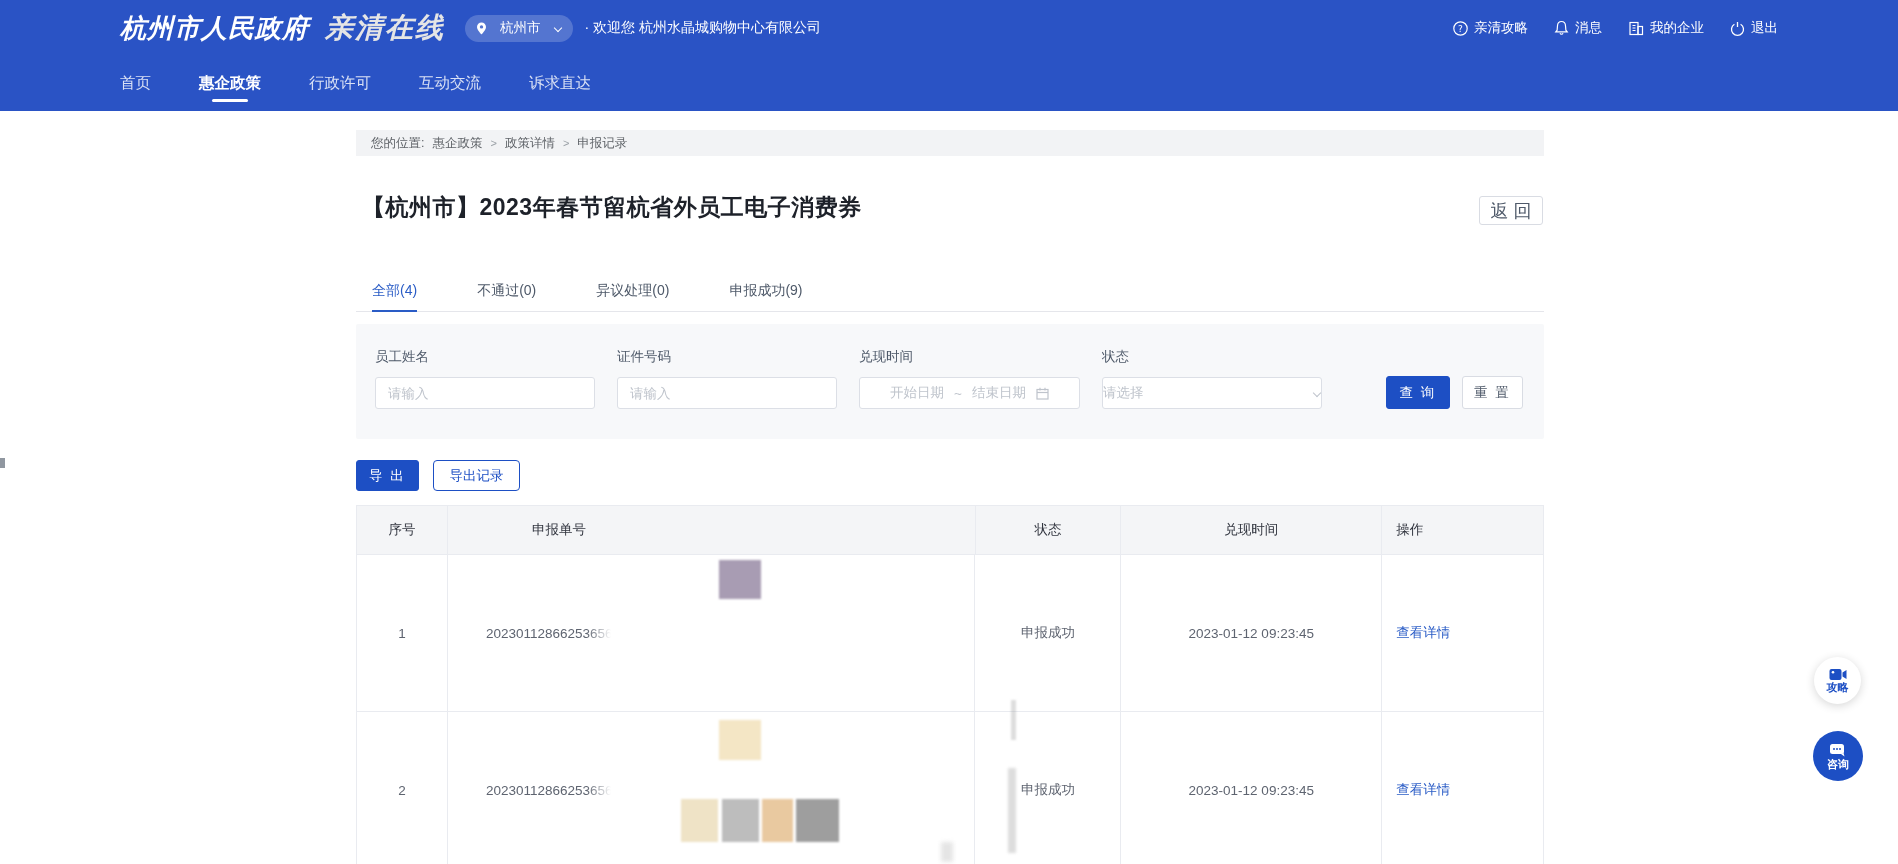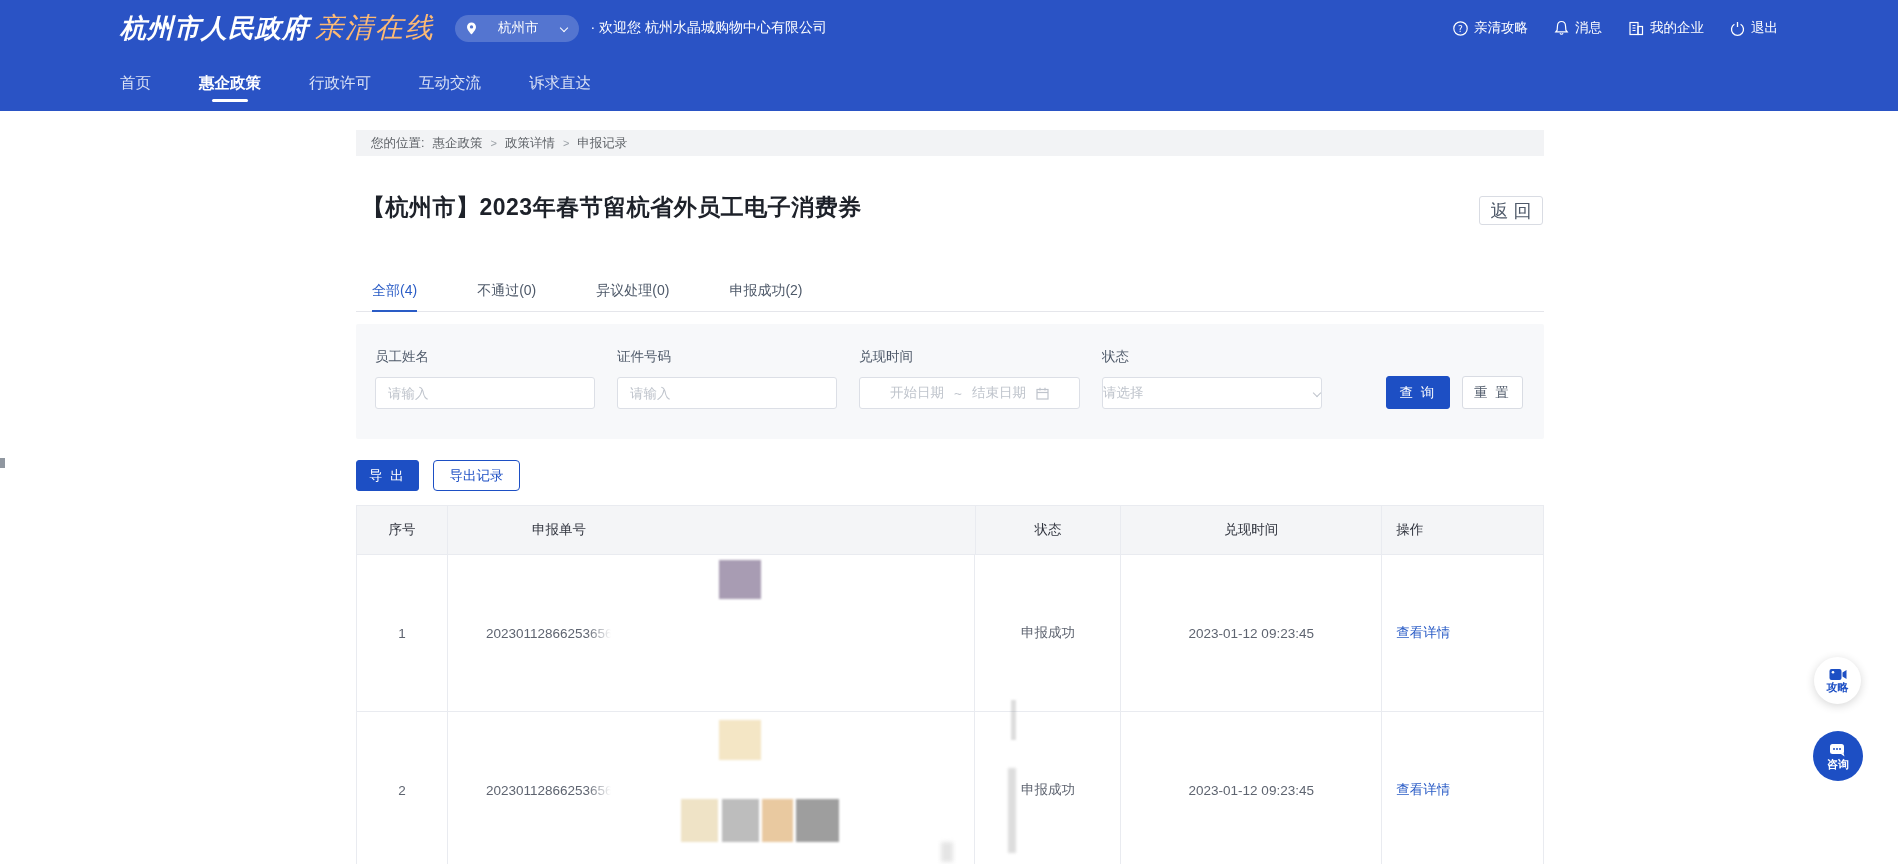--- a/index.html
+++ b/index.html
@@ -3,22 +3,22 @@
 <meta charset="utf-8">
 <style>
   * { margin:0; padding:0; box-sizing:border-box; }
   html,body { width:1898px; height:864px; overflow:hidden; }
   body { font-family:"Liberation Sans","DejaVu Sans",sans-serif; background:#fff; position:relative; color:#333; }
 
   
   .topbar { position:absolute; left:0; top:0; width:1898px; height:56px; background:#2a53c5; display:flex; align-items:center; padding:15px 120px; }
   .logo-wrap { display:flex; align-items:baseline; white-space:nowrap; }
   .logo-gov { color:#fff; font-size:26px; font-weight:bold; font-style:italic; letter-spacing:1px; }
-  .logo-brand { color:#fdba74; font-size:28px; font-weight:normal; font-style:italic; margin-left:6px; letter-spacing:2px; }
-  .city-badge { margin-left:20px; height:27px; border-radius:14px; background:rgba(255,255,255,.2); display:flex; align-items:center; gap:21px; padding:0 11px; color:#fff; font-size:13.5px; cursor:pointer; }
+  .logo-brand { color:#e5e5e5; font-size:28px; font-weight:bold; font-style:italic; margin-left:16px; letter-spacing:2px; }
+  .city-badge { margin-left:20px; height:27px; border-radius:14px; background:rgba(255,255,255,.2); display:flex; align-items:center; gap:13px; padding:0 11px; color:#fff; font-size:13.5px; cursor:pointer; }
   .welcome { color:#fff; font-size:14px; margin-left:12px; white-space:nowrap; }
   .top-links { margin-left:auto; display:flex; align-items:center; gap:26px; }
   .top-link { display:flex; align-items:center; gap:6px; color:#fff; font-size:13.5px; cursor:pointer; white-space:nowrap; }
   .navbar { position:absolute; left:0; top:56px; width:1898px; height:55px; background:#2a53c5; display:flex; align-items:center; gap:48px; padding:0 120px; }
   .nav-item { color:rgba(255,255,255,.82); font-size:15.5px; cursor:pointer; position:relative; height:100%; display:flex; align-items:center;text-align:center; }
   .nav-item.active { color:#fff; font-weight:bold; }
   .nav-item.active::after { content:""; position:absolute; left:50%; transform:translateX(-50%); bottom:9px; width:36px; height:3px; background:#fff; border-radius:2px; }
 
   
   .chev { width:8px; height:8px; display:inline-block; position:relative; }
@@ -159,21 +159,21 @@
     <span>申报记录</span>
   </div>
 
   <div class="page-title">【杭州市】2023年春节留杭省外员工电子消费券</div>
   <div class="back-btn">返 回</div>
 
   <div class="tabs">
     <div class="tab active">全部(4)</div>
     <div class="tab">不通过(0)</div>
     <div class="tab">异议处理(0)</div>
-    <div class="tab">申报成功(2)</div>
+    <div class="tab">申报成功(9)</div>
   </div>
 
   <div class="filter-panel">
     <span class="f-label" style="left:19px">员工姓名</span>
     <span class="f-label" style="left:261px">证件号码</span>
     <span class="f-label" style="left:503px">兑现时间</span>
     <span class="f-label" style="left:746px">状态</span>
 
     <input class="f-field" style="left: 19px; width: 220px;" placeholder="请输入">
     <input class="f-field" style="left: 261px; width: 220px;" placeholder="请输入">

